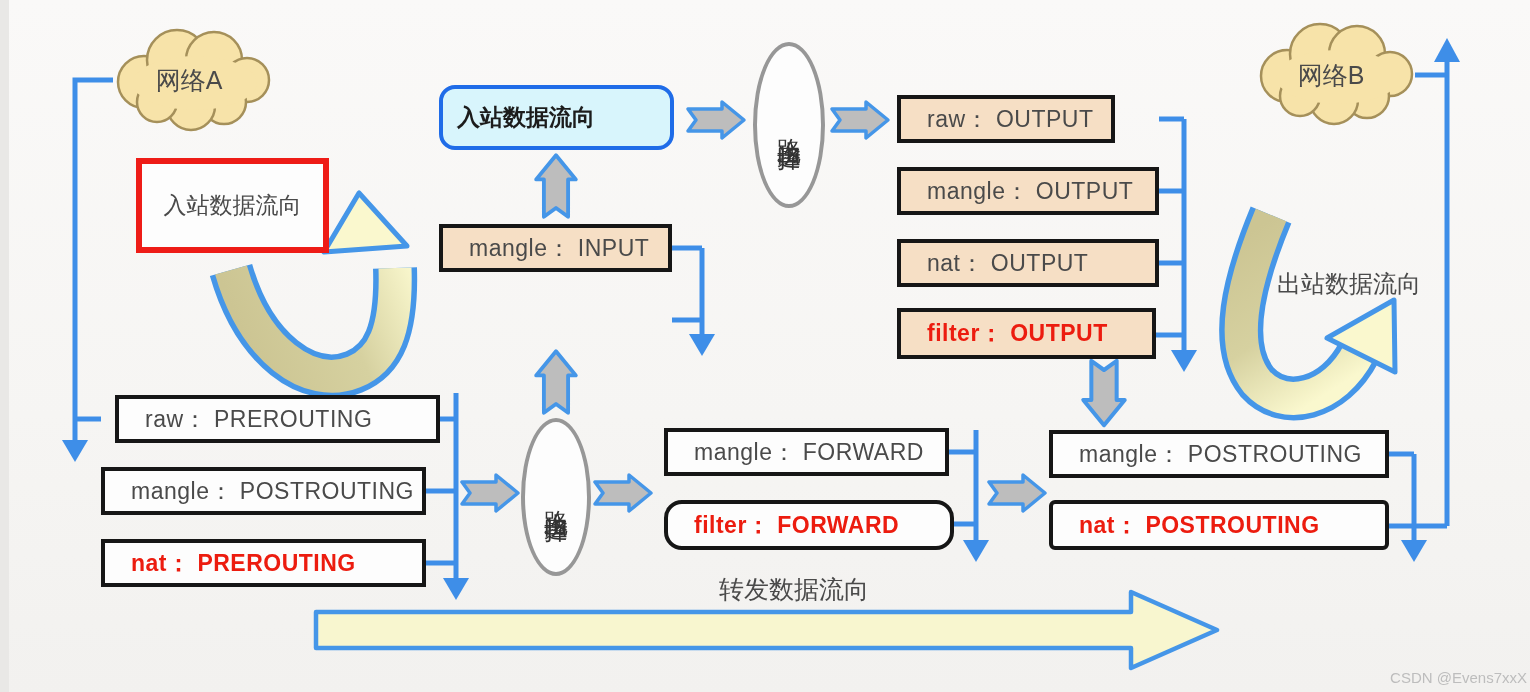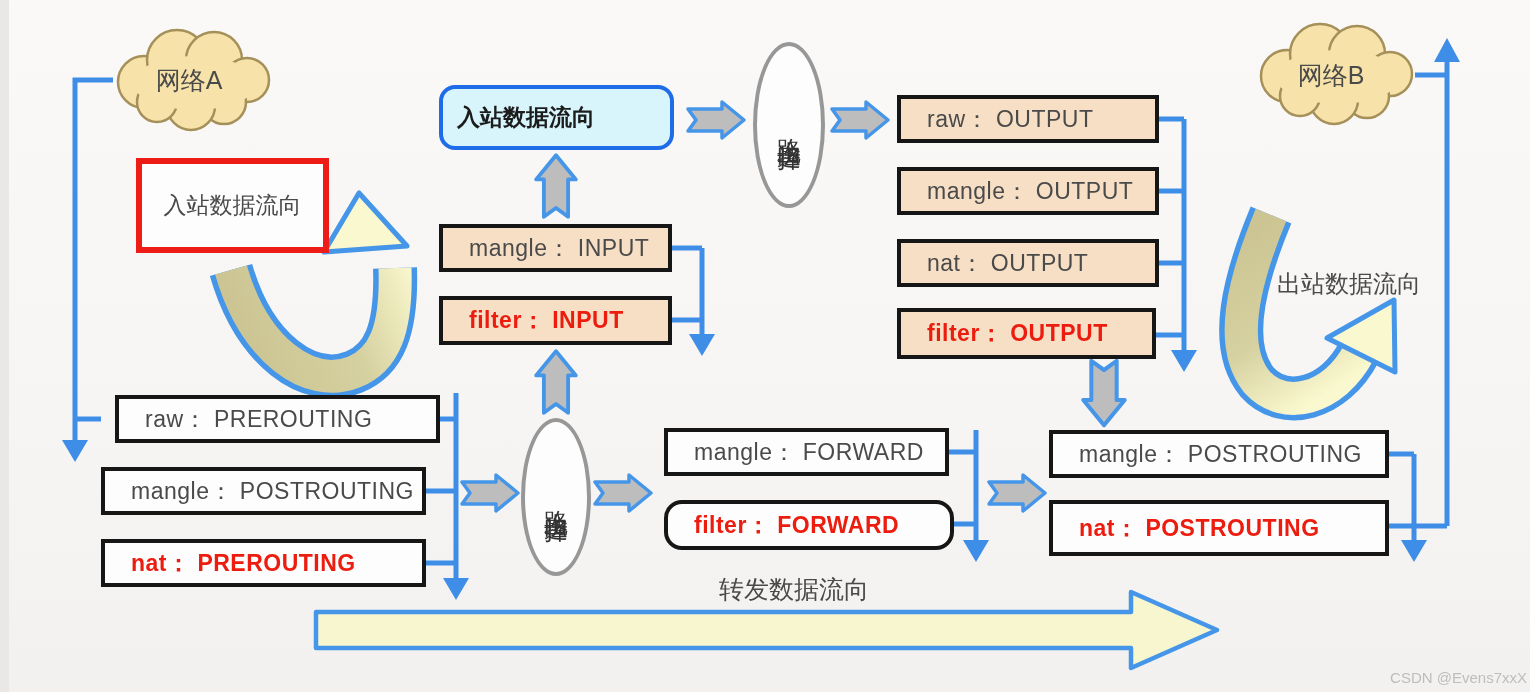--- a/index.html
+++ b/index.html
@@ -144,39 +144,36 @@
     <span>入站数据流向</span>
   </div>
 
   <div class="ellipse" style="left:744px;top:42px;width:72px;height:166px;">
     <span class="vtext">路由选择</span>
   </div>
   <div class="ellipse" style="left:512px;top:418px;width:70px;height:158px;">
     <span class="vtext">路由选择</span>
   </div>
 
-  <div class="chain-box peach" style="left:888px;top:95px;width:262px;height:48px;">
+  <div class="chain-box peach" style="left:888px;top:95px;width:218px;height:48px;">
     <span>raw： OUTPUT</span>
     </div>
   <div class="chain-box peach" style="left:888px;top:167px;width:262px;height:48px;">
     <span>mangle： OUTPUT</span>
     </div>
   <div class="chain-box peach" style="left:888px;top:239px;width:262px;height:48px;">
     <span>nat： OUTPUT</span>
     </div>
   <div class="chain-box peach emph" style="left:888px;top:308px;width:259px;height:51px;">
     <span>filter： OUTPUT</span>
     </div>
 
   <div class="chain-box peach" style="left:430px;top:224px;width:233px;height:48px;">
     <span>mangle： INPUT</span>
     </div>
-  <div class="chain-box peach emph" style="left:430px;top:296px;width:233px;height:49px;">
-    <span>filter： INPUT</span>
-    </div>
 
   <div class="chain-box" style="left:106px;top:395px;width:325px;height:48px;">
     <span>raw： PREROUTING</span>
     </div>
   <div class="chain-box" style="left:92px;top:467px;width:325px;height:48px;">
     <span>mangle： POSTROUTING</span>
     </div>
   <div class="chain-box emph" style="left:92px;top:539px;width:325px;height:48px;">
     <span>nat： PREROUTING</span>
     </div>
@@ -184,21 +181,21 @@
   <div class="chain-box" style="left:655px;top:428px;width:285px;height:48px;">
     <span>mangle： FORWARD</span>
     </div>
   <div class="chain-box emph" style="left:655px;top:500px;width:290px;height:50px;border-radius:18px;">
     <span>filter： FORWARD</span>
     </div>
 
   <div class="chain-box" style="left:1040px;top:430px;width:340px;height:48px;">
     <span>mangle： POSTROUTING</span>
     </div>
-  <div class="chain-box emph" style="left:1040px;top:500px;width:340px;height:56px;">
+  <div class="chain-box emph" style="left:1040px;top:500px;width:340px;height:50px;border-radius:6px;">
     <span>nat： POSTROUTING</span>
     </div>
 
   <div class="flow-label" style="left:1268px;top:268px;">出站数据流向</div>
   <div class="flow-label" style="left:710px;top:573px;font-size:25px;">转发数据流向</div>
 
   <div class="watermark">CSDN @Evens7xxX</div>
 </div>
 
 </body></html>

